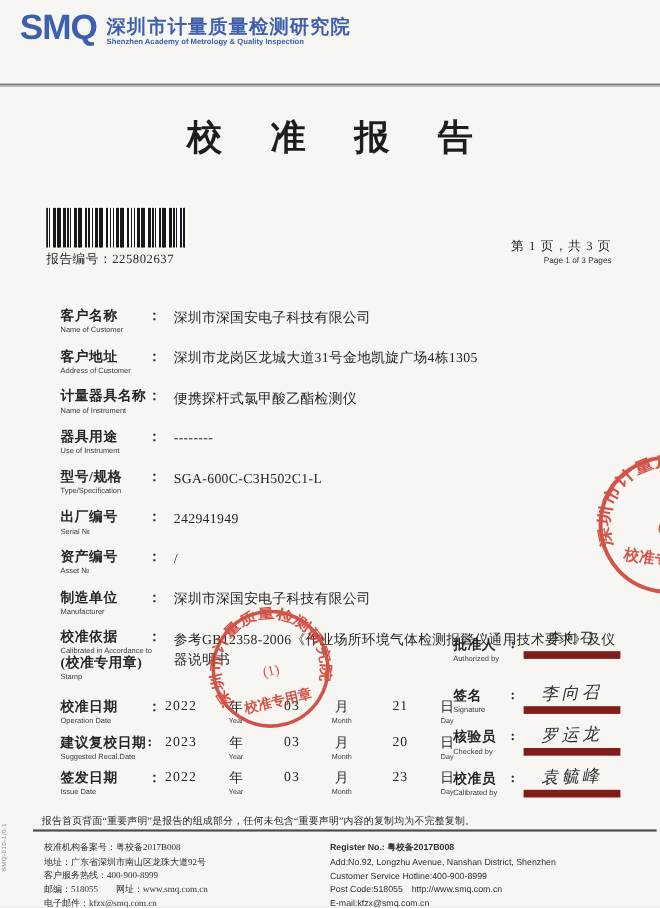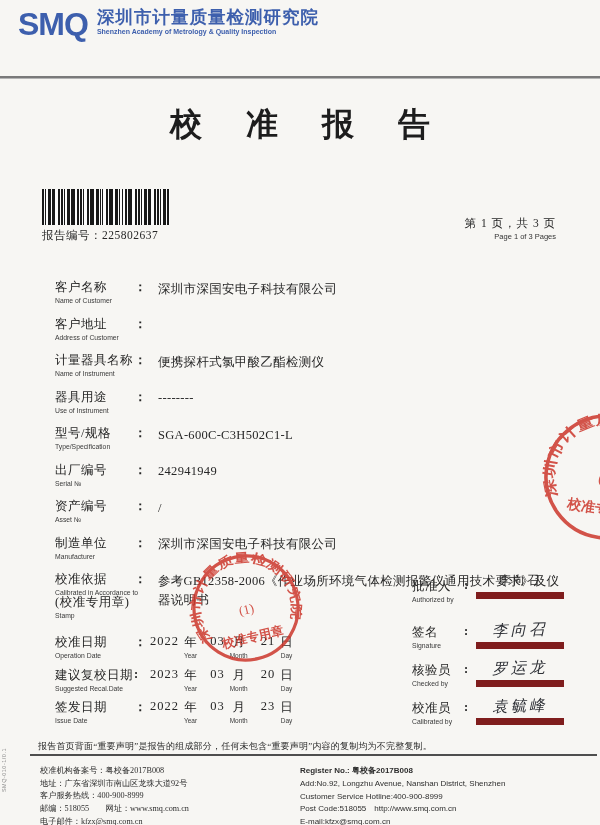--- a/index.html
+++ b/index.html
@@ -8,21 +8,21 @@
     position:relative; width:600px; height:825px; margin:0 auto;
     background:#f7f6f3; overflow:hidden;
     font-family:"Liberation Serif","DejaVu Serif",serif;
     color:#262626;
   }
   
   .edge-l { position:absolute; left:0; top:57; bottom:0; width:2px; background:#4a4a4a; opacity:.65; }
   .edge-r { position:absolute; right:0; top:57; bottom:0; width:2.5px; background:#3f3f3f; opacity:.7; }
 
   
-  .hdr { position:absolute; left:18px; top:7px; display:flex; align-items:flex-start; gap:9px; }
+  .hdr { position:absolute; left:18px; top:7px; display:flex; align-items:flex-end; gap:9px; }
   .logo-smq { font-family:"Liberation Sans","DejaVu Sans",sans-serif; font-weight:bold; font-size:32px; line-height:1.1; color:#3d5fad; letter-spacing:-1px; }
   .org-cn { font-size:17.5px; font-weight:bold; color:#3d5fad; letter-spacing:1px; line-height:1.15; }
   .org-en { font-family:"Liberation Sans","DejaVu Sans",sans-serif; font-size:7px; font-weight:bold; color:#3d5fad; margin-top:1px; }
   .head-rule { position:absolute; left:0; right:0; top:76px; height:2.5px; background:linear-gradient(#7a7a7a 0 55%, #b5b5b5 55% 100%); }
 
   
   .title-cn { position:absolute; left:0; right:0; top:103px; text-align:center; font-size:32px; font-weight:700; letter-spacing:18px; text-indent:18px; color:#1d1d1d; }
   .title-en { position:absolute; left:0; right:0; top:157px; text-align:center; font-family:"Liberation Sans","DejaVu Sans",sans-serif; font-size:11.5px; font-weight:bold; letter-spacing:.5px; color:#222; }
 
   
@@ -33,32 +33,32 @@
   }
   .report-no { position:absolute; left:42px; top:228px; font-size:11.5px; letter-spacing:.5px; }
   .page-ind { position:absolute; right:44px; top:216px; text-align:right; }
   .page-cn { font-size:11.5px; letter-spacing:1px;margin-left:20px; }
   .page-en { font-family:"Liberation Sans","DejaVu Sans",sans-serif; font-size:7.5px; color:#333; margin-top:1px; }
 
   
   .fields { position:absolute; left:55px; top:279px; right:36px; }
   .frow { display:flex; margin-bottom:11.5px; }
   .flab { width:79px; flex:none; }
-  .lab-cn { font-size:12.5px; font-weight:normal; letter-spacing:.5px; white-space:nowrap; }
+  .lab-cn { font-size:12.5px; font-weight:bold; letter-spacing:.5px; white-space:nowrap; }
   .lab-en { font-family:"Liberation Sans","DejaVu Sans",sans-serif; font-size:6.8px; color:#3a3a3a; margin-top:1px; white-space:nowrap; }
   .fcolon { width:24px; flex:none; font-size:12.5px; font-weight:bold; }
   .fval { flex:1; font-size:12.5px; line-height:1.55; padding-top:.5px; letter-spacing:.3px;font-family:Liberation Serif, serif; }
 
   
   .stamp-label { position:absolute; left:55px; top:594px; }
   .date-rows { position:absolute; left:55px; top:634px; width:350px; }
   .drow { display:flex; margin-bottom:7.5px; }
   .dlab { width:79px; flex:none; }
   .dcolon { width:16px; flex:none; font-size:12.5px; font-weight:bold; }
-  .dseg { display:flex; }
+  .dseg { display:flex;gap:24px; }
   .dnum { font-size:12.5px; margin-right:5px; letter-spacing:1px; }
   .dunit { display:flex; flex-direction:column; align-items:center; margin-right:13px; }
   .dunit .u { font-size:12.5px; }
   .dunit .us { font-family:"Liberation Sans","DejaVu Sans",sans-serif; font-size:6.5px; color:#3a3a3a; margin-top:1px; }
 
   
   .sig-col { position:absolute; left:412px; top:578px; width:152px; }
   .srow { display:flex; }
   .slab { width:52px; flex:none; }
   .scolon { width:12px; flex:none; font-size:12.5px; font-weight:bold; }
@@ -116,20 +116,21 @@
         </div>
       <div class="fcolon">：</div>
       <div class="fval">深圳市深国安电子科技有限公司</div>
     </div>
     <div class="frow">
       <div class="flab">
           <div class="lab-cn">客户地址</div>
           <div class="lab-en">Address of Customer</div>
         </div>
       <div class="fcolon">：</div>
+      <div class="fval">深圳市龙岗区龙城大道31号金地凯旋广场4栋1305</div>
     </div>
     <div class="frow">
       <div class="flab">
           <div class="lab-cn">计量器具名称</div>
           <div class="lab-en">Name of Instrument</div>
         </div>
       <div class="fcolon">：</div>
       <div class="fval">便携探杆式氯甲酸乙酯检测仪</div>
     </div>
     <div class="frow">

